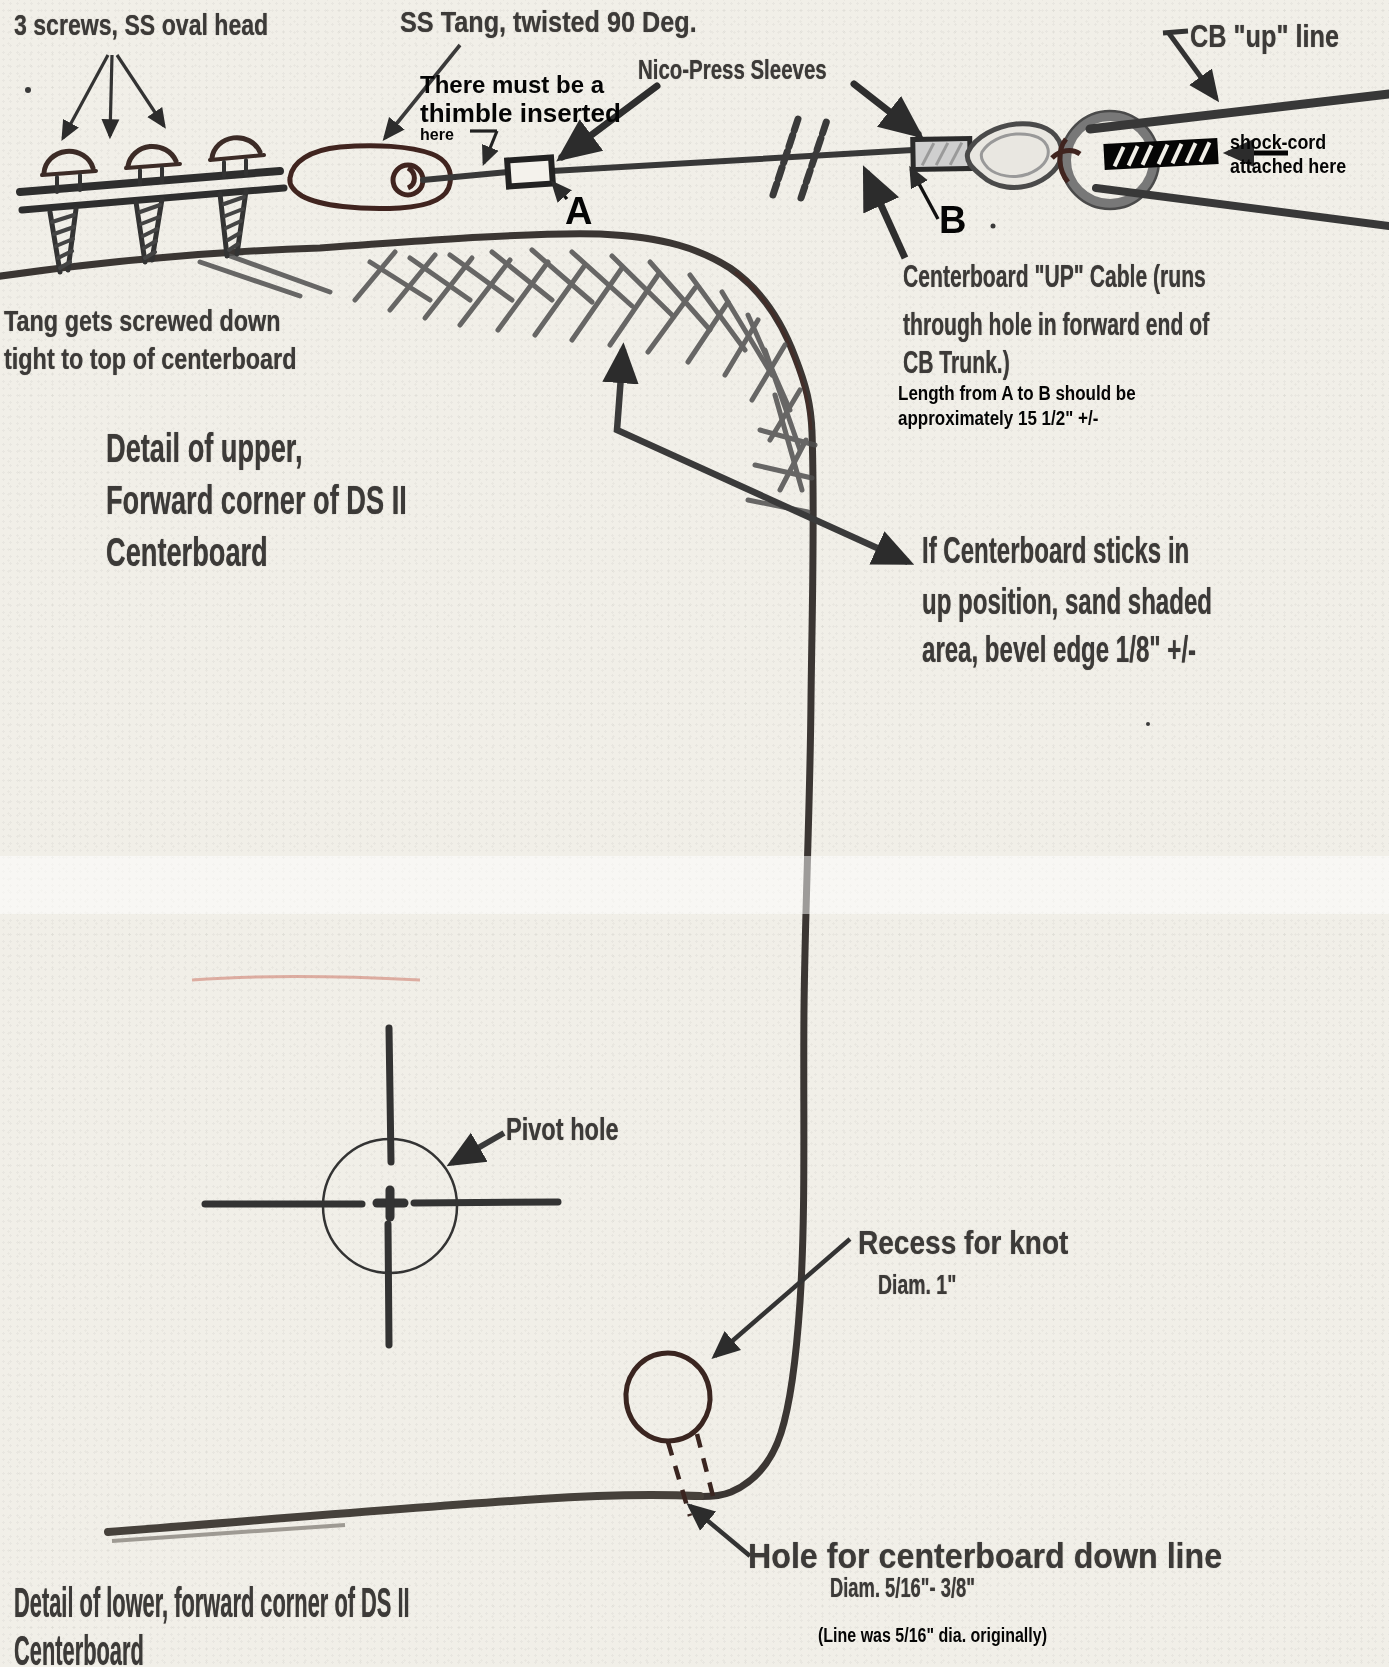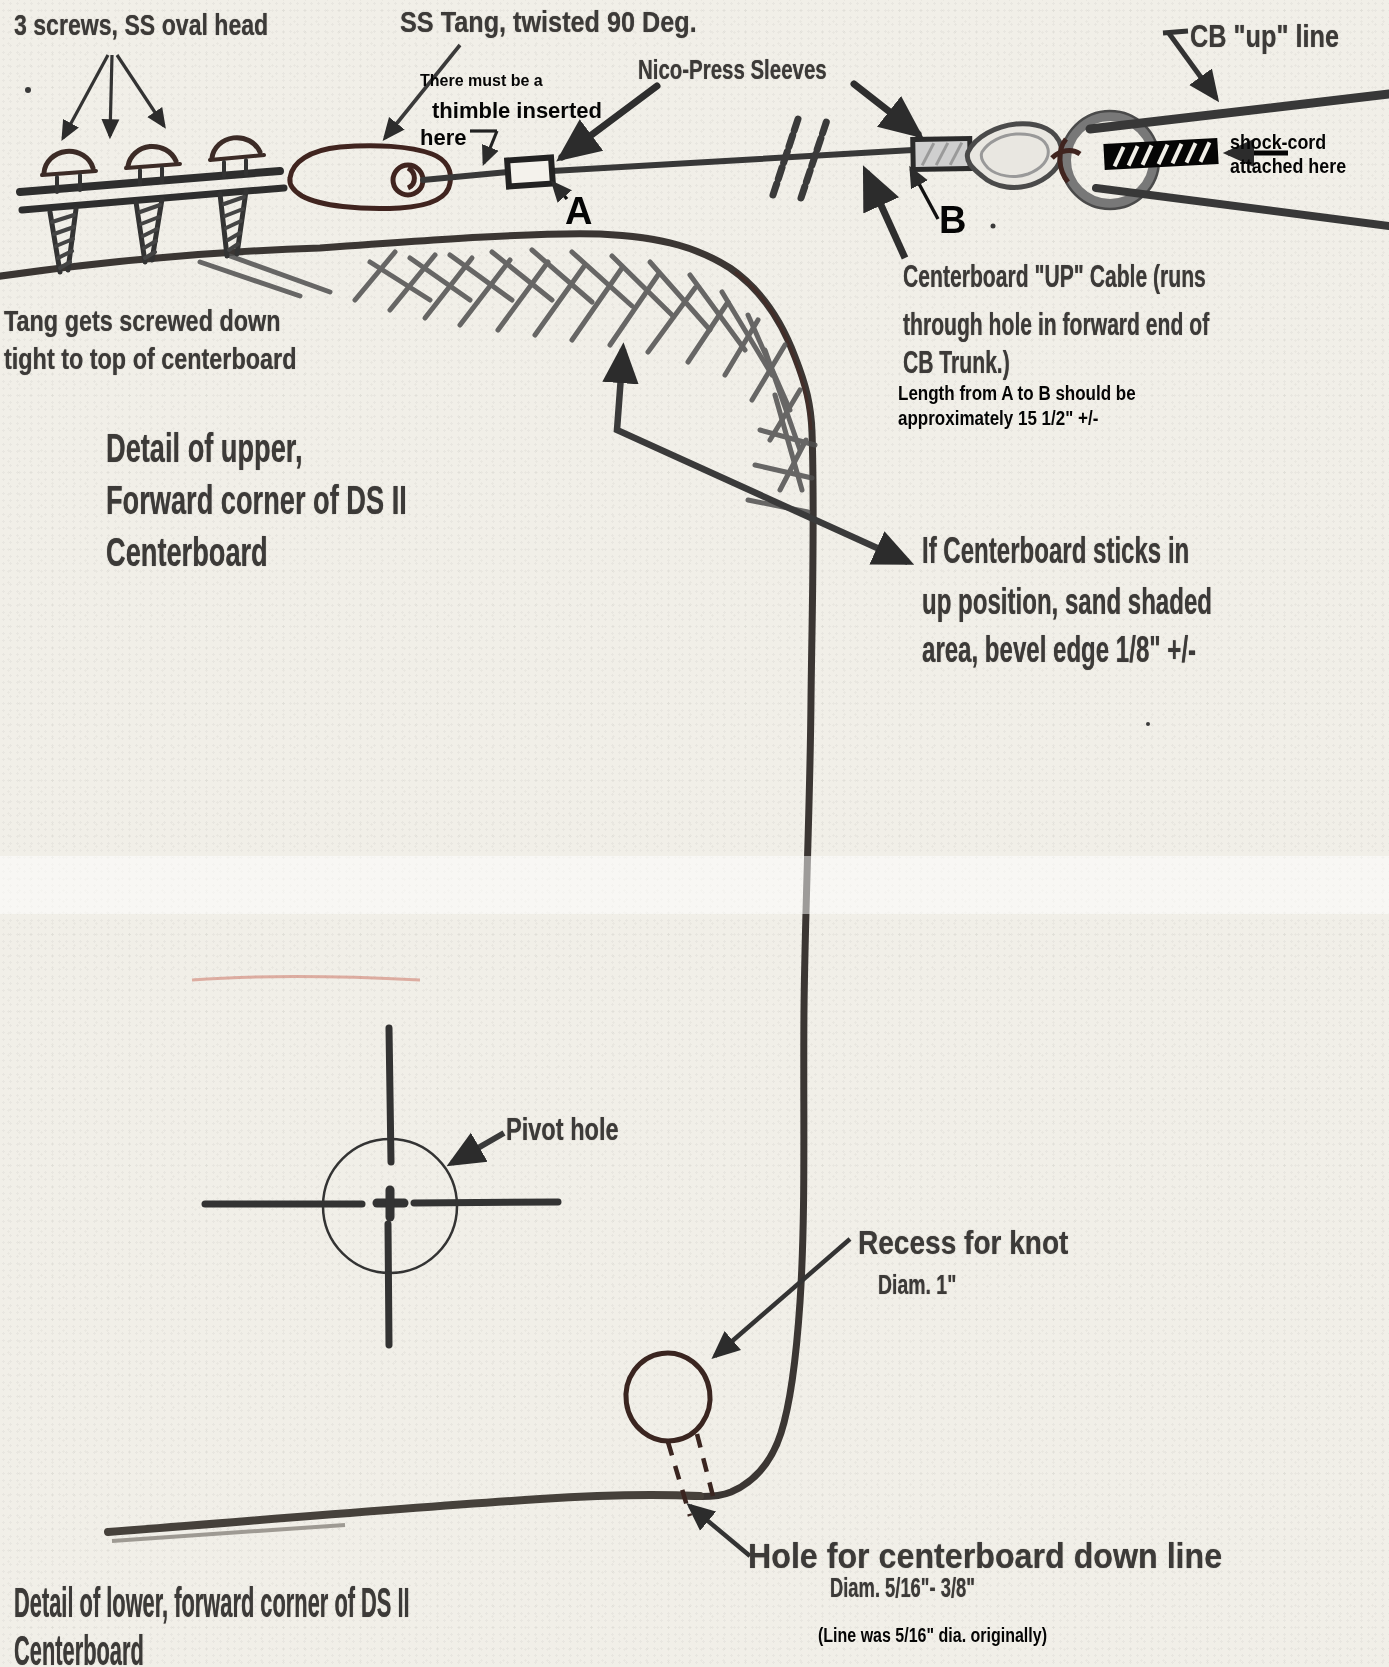--- a/index.html
+++ b/index.html
@@ -250,23 +250,23 @@
       <circle cx="1148" cy="724" r="2"></circle>
     </g>
   </svg>
 
   <div class="band" style="top:856px;height:58px;"></div>
 
   <div class="lbl grain" style="left:14px;top:10px;font-size:30px;transform:scaleX(.77);">3 screws, SS oval head</div>
 
   <div class="lbl grain" style="left:400px;top:8px;font-size:29px;transform:scaleX(.87);">SS Tang, twisted 90 Deg.</div>
 
-  <div class="lbl digi" style="left:420px;top:73px;font-size:16px;">There must be a</div>
-  <div class="lbl digi" style="left:420px;top:100px;font-size:22px;margin-left:12px;">thimble inserted</div>
-  <div class="lbl digi" style="left:420px;top:127px;font-size:22px;text-align:right;">here</div>
+  <div class="lbl digi" style="left:420px;top:73px;font-size:24px;">There must be a</div>
+  <div class="lbl digi" style="left:420px;top:100px;font-size:26px;">thimble inserted</div>
+  <div class="lbl digi" style="left:420px;top:127px;font-size:16px;text-align:right;">here</div>
 
   <div class="lbl grain" style="left:638px;top:56px;font-size:28px;transform:scaleX(.73);">Nico-Press Sleeves</div>
 
   <div class="lbl grain" style="left:1190px;top:20px;font-size:32px;transform:scaleX(.79);">CB "up" line</div>
 
   <div class="lbl digi" style="left:1230px;top:131px;font-size:21px;transform:scaleX(.85);">shock-cord</div>
   <div class="lbl digi" style="left:1230px;top:155px;font-size:21px;transform:scaleX(.85);">attached here</div>
 
   <div class="lbl digi" style="left:565px;top:192px;font-size:38px;">A</div>
   <div class="lbl digi" style="left:939px;top:201px;font-size:38px;">B</div>

